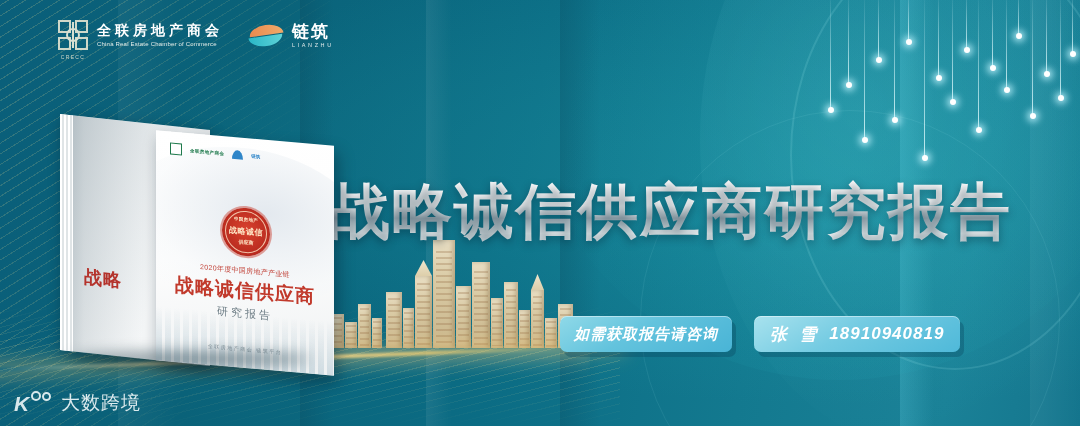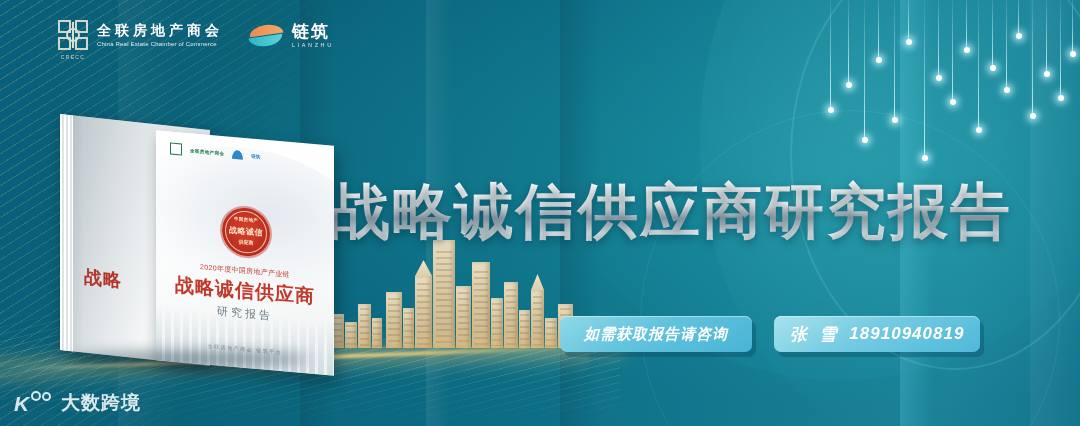--- a/index.html
+++ b/index.html
@@ -102,21 +102,21 @@
   .title2{position:absolute;left:330px;top:172px;font-size:60px;font-weight:bold;letter-spacing:2px;
     background:linear-gradient(180deg,#ffffff 0%,#ffffff 42%,#aebcc4 57%,#f6fbfc 76%,#c6d3d9 100%);
     -webkit-background-clip:text;background-clip:text;color:transparent;
     text-shadow:0 3px 9px rgba(0,30,45,.40);white-space:nowrap;}
 
   
   .pills{position:absolute;left:560px;top:316px;display:flex;gap:22px;align-items:center;}
   .pill{height:36px;border-radius:7px;display:flex;align-items:center;justify-content:center;
     color:#ffffff;font-style:italic;font-weight:bold;white-space:nowrap;
     box-shadow:4px 5px 0 rgba(10,70,95,.35), inset 0 1px 0 rgba(255,255,255,.45);}
-  .pill-a{width:192px;font-size:15px;letter-spacing:1px;
+  .pill-a{width:172px;font-size:15px;letter-spacing:1px;
     background:linear-gradient(150deg,#8fd9e8 0%,#63c3dd 45%,#49b4d6 100%);}
   .pill-b{width:206px;font-size:17px;letter-spacing:1px;
     background:linear-gradient(150deg,#a8e2ee 0%,#74cbe2 45%,#4fb9d9 100%);}
   .pill-b .nm{margin-right:9px;letter-spacing:4px;}
 
   
   .books{position:absolute;left:58px;top:118px;width:275px;height:250px;}
   .book-back{position:absolute;left:2px;top:4px;width:150px;height:236px;
     background:linear-gradient(90deg,#e4e8ea 0%,#ffffff 16%,#f4f6f7 55%,#e2e6e8 100%);
     transform:skewY(6deg);box-shadow:2px 4px 14px rgba(0,25,40,.38);}
@@ -153,21 +153,21 @@
   .bf-foot{position:absolute;left:0;right:0;bottom:16px;text-align:center;font-size:5px;color:#8c9aa2;letter-spacing:1.5px;}
   .book-shadow{position:absolute;left:70px;top:352px;width:240px;height:14px;border-radius:50%;filter:blur(7px);
     background:rgba(0,30,45,.45);}
 
   
   .watermark{position:absolute;left:14px;bottom:10px;display:flex;align-items:center;gap:7px;opacity:.92;}
   .wm-mark{position:relative;width:40px;height:24px;}
   .wm-k{position:absolute;left:0;top:2px;font-size:21px;font-weight:bold;color:#e9f3f5;line-height:1;font-style:italic;}
   .wm-d1{position:absolute;left:17px;top:0px;width:10px;height:10px;border:2px solid #eaf4f6;border-radius:50%;}
   .wm-d2{position:absolute;left:28px;top:1px;width:9px;height:9px;border:2px solid #eaf4f6;border-radius:50%;}
-  .wm-text{font-size:19px;font-weight:bold;color:#eef6f8;letter-spacing:1px;}
+  .wm-text{font-size:19px;font-weight:normal;color:#eef6f8;letter-spacing:1px;}
 </style>
 </head>
 <body>
 
 <div class="banner">
 
   <div class="band b1"></div>
   <div class="band b2"></div>
   <div class="band b3"></div>
   <div class="band b4"></div>

